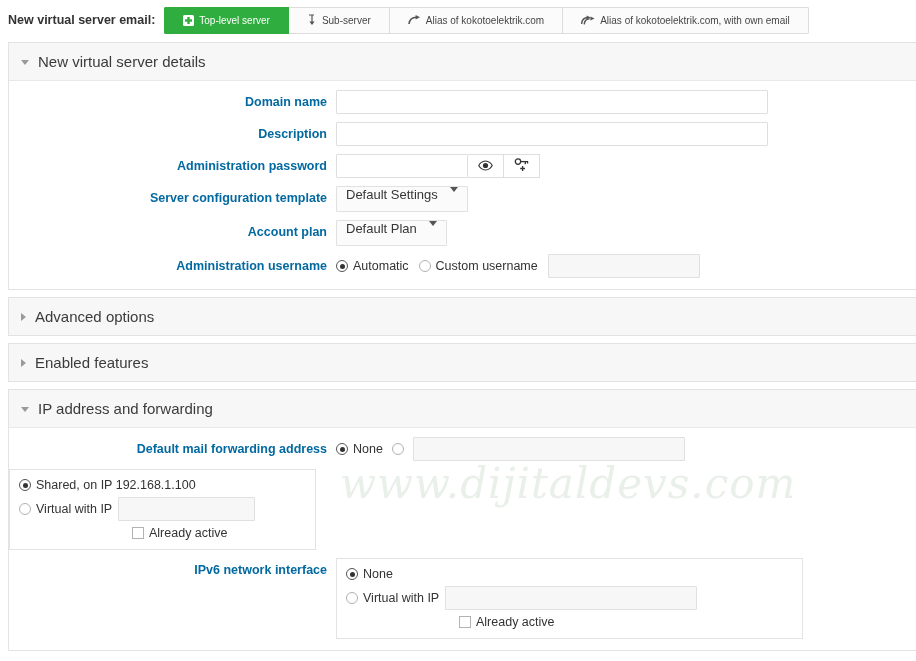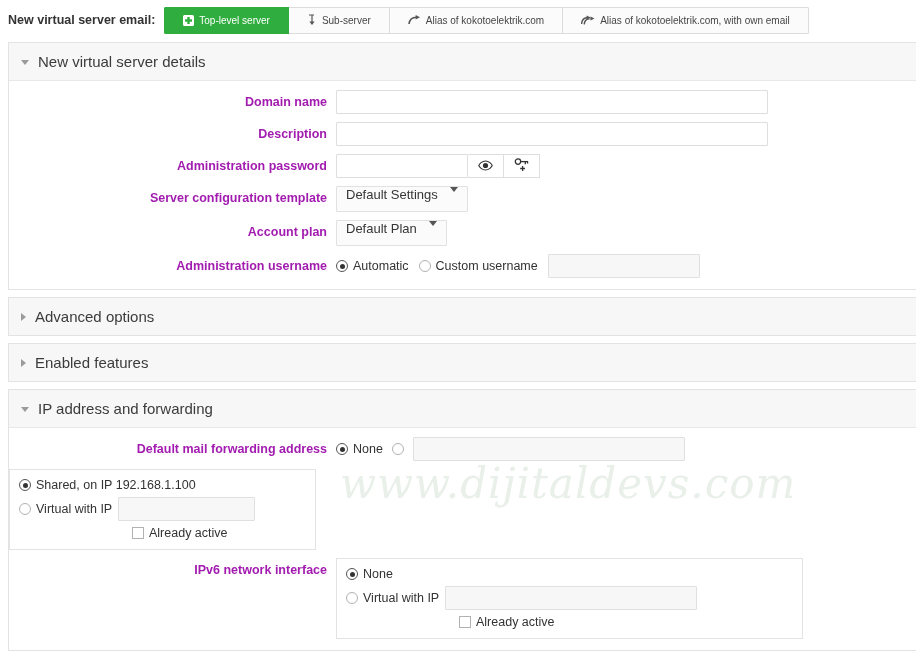--- a/index.html
+++ b/index.html
@@ -108,21 +108,21 @@
     margin-bottom: 8px;
   }
   .row:last-child { margin-bottom: 2px; }
   .row-label {
     width: 327px;
     min-width: 327px;
     text-align: right;
     padding-right: 9px;
     font-weight: bold;
     font-size: 12.5px;
-    color: #a21caf;
+    color: #0369a1;
     line-height: 24px;
     box-sizing: border-box;
     white-space: nowrap;
   }
   .row-field { display: flex; align-items: flex-start; flex-wrap: nowrap; }
 
   input[type=text], input[type=password] {
     border: 1px solid #dedede;
     background: #fff;
     height: 24px;

